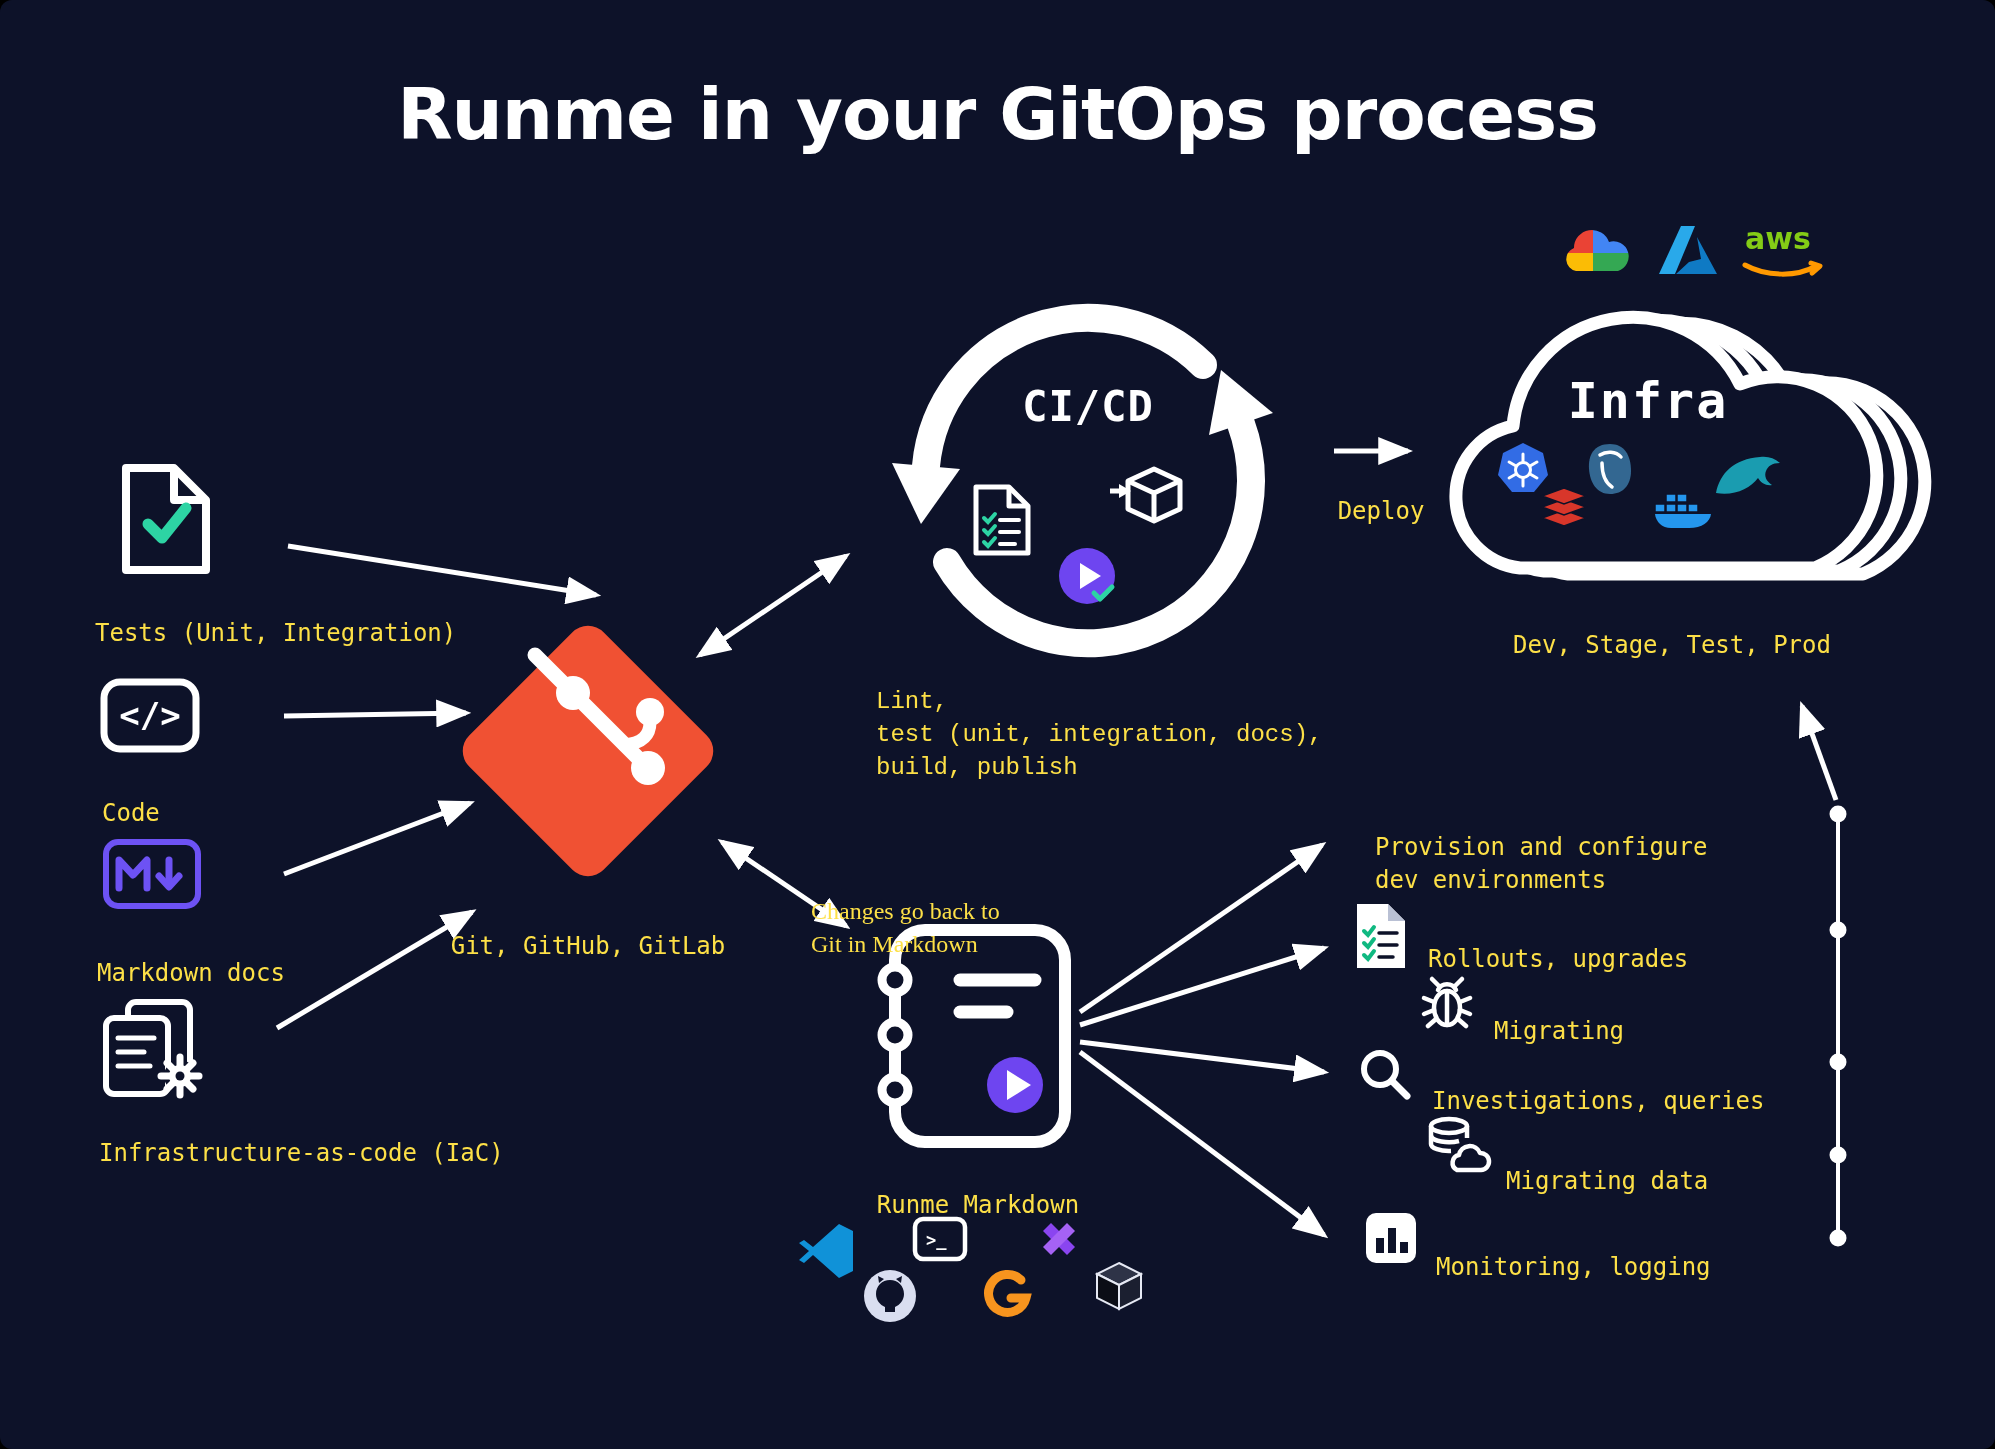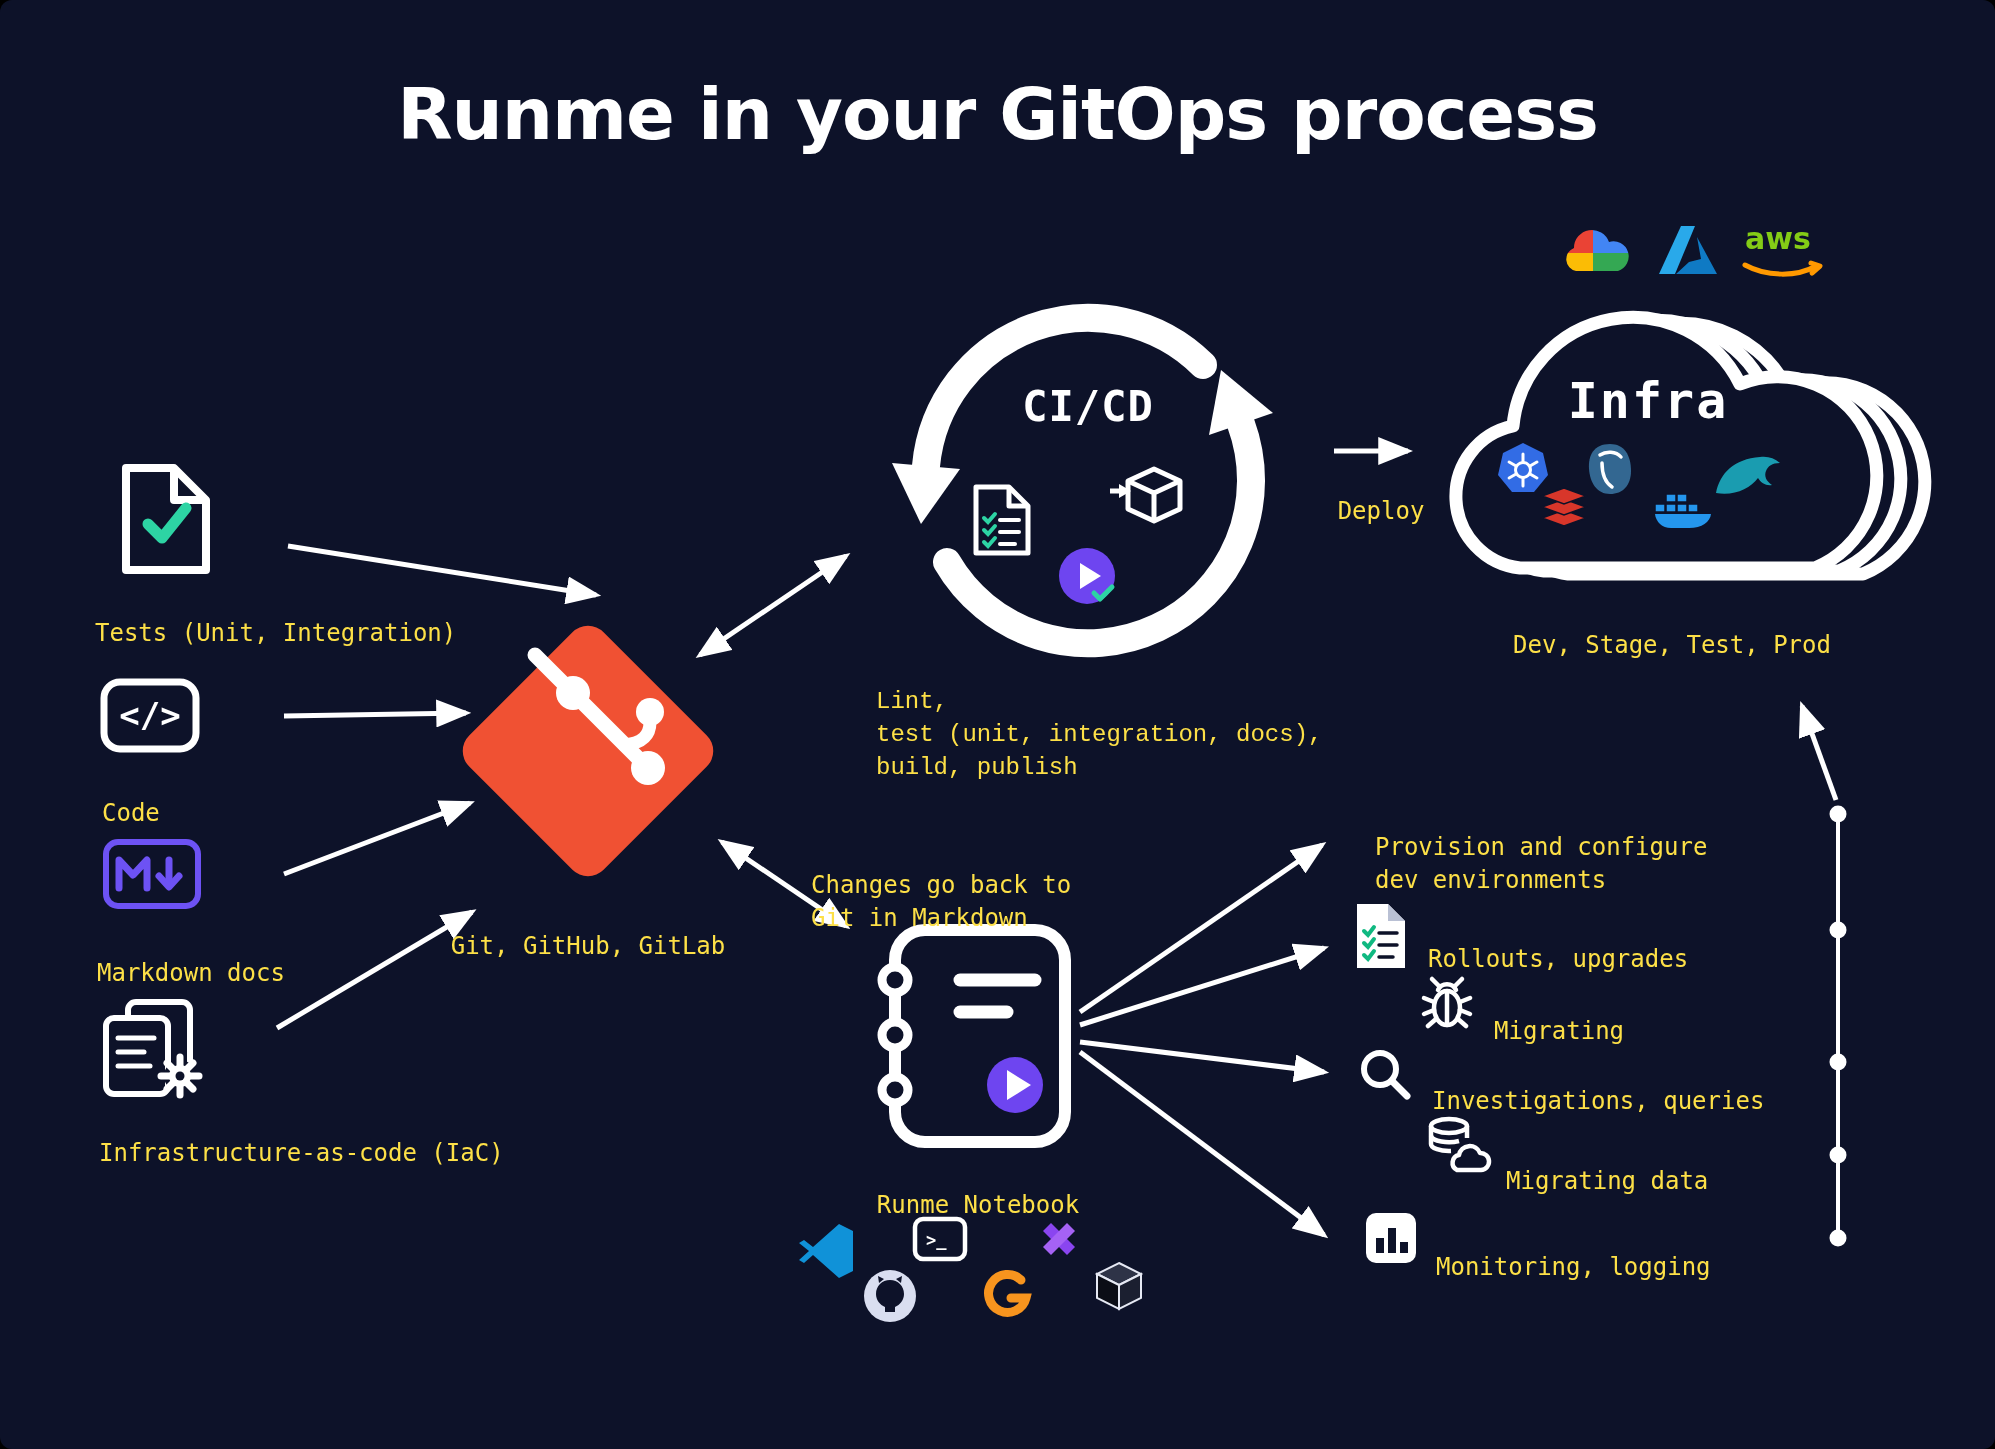--- a/index.html
+++ b/index.html
@@ -273,22 +273,22 @@
           <circle cx="30" cy="170" r="13"></circle>
       </g>
       <g stroke="#fff" stroke-width="13" stroke-linecap="round">
         <path d="M 95 60 H 170"></path>
           <path d="M 95 92 H 142"></path>
       </g>
       <circle cx="150" cy="165" r="28" fill="#6e45f0"></circle>
       <polygon points="142,150 142,180 166,165" fill="#fff"></polygon>
     </svg>
   </div>
-  <div class="label center" style="left:853px;top:1164px;width:250px;">Runme Notebook</div>
-  <div class="label prelines" style="left:811px;top:844px;">Changes go back to
+  <div class="label center" style="left:853px;top:1164px;width:250px;">Runme Markdown</div>
+  <div class="label prelines" style="left:811px;top:870px;font-family:Liberation Serif, serif;">Changes go back to
 Git in Markdown</div>
 
   <div class="abs" style="left:797px;top:1222px;">
     <svg width="58" height="58" viewBox="0 0 58 58">
       <path d="M 42 2 L 16 25 L 7 18 L 2 21 L 12 29 L 2 38 L 7 41 L 16 33 L 42 56 L 56 49 V 9 Z" fill="#1092d8"></path>
     </svg>
   </div>
   <div class="abs" style="left:863px;top:1269px;">
     <svg width="54" height="54" viewBox="0 0 54 54">
       <circle cx="27" cy="27" r="26" fill="#d9def0"></circle>

